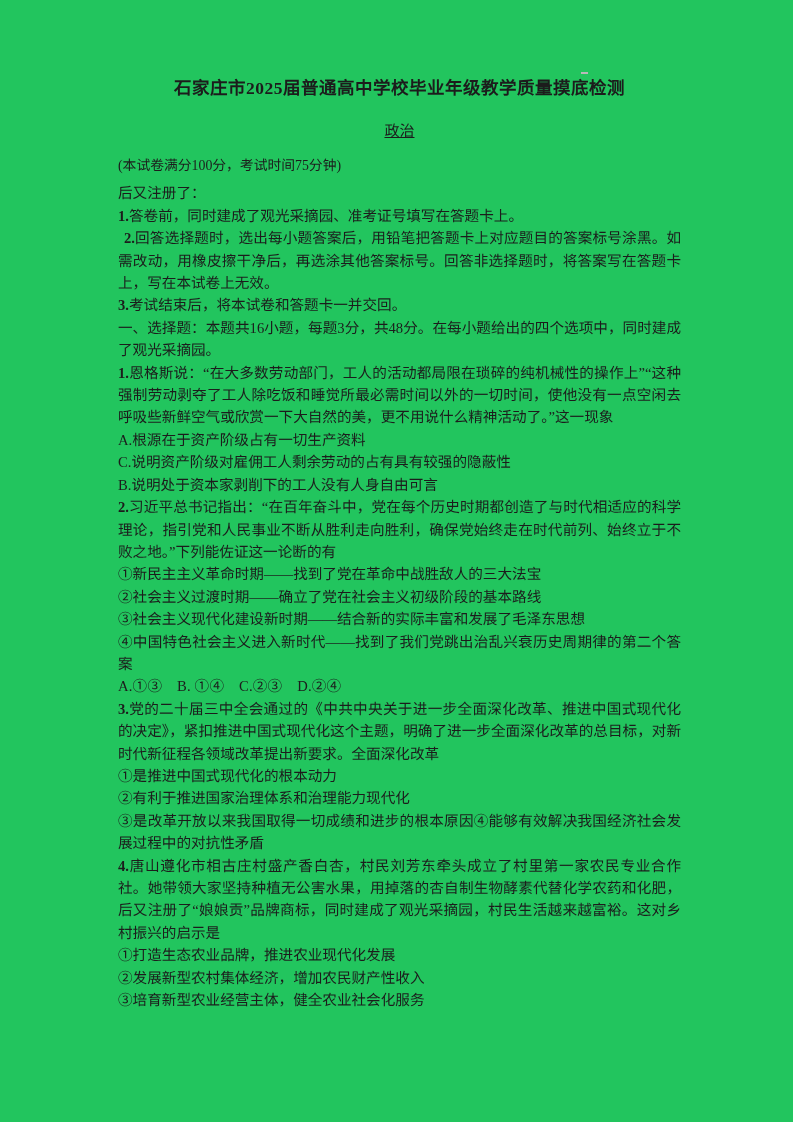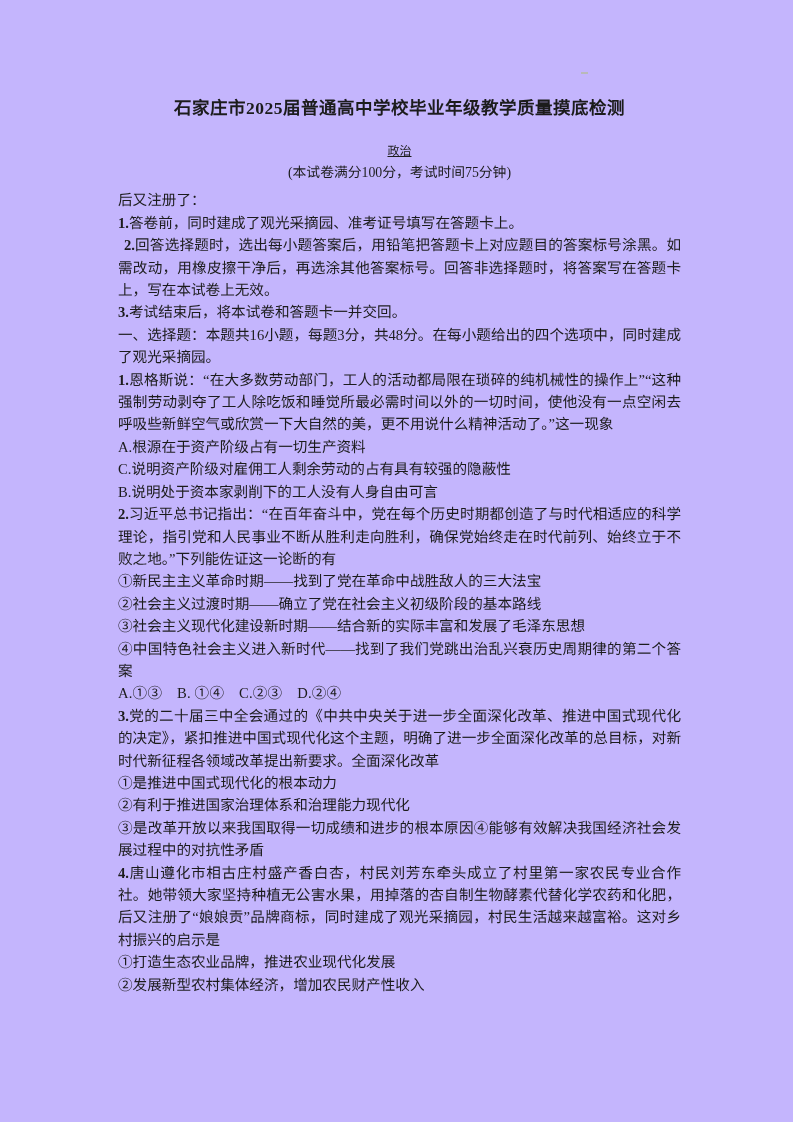--- a/index.html
+++ b/index.html
@@ -2,52 +2,52 @@
 <html lang="zh-CN"><head>
 <meta charset="utf-8">
 <style>
   * { margin: 0; padding: 0; box-sizing: border-box; }
   html, body { background: #ffffff; }
   .page {
     position: relative;
     width: 793px;
     height: 1122px;
     margin: 0 auto;
-    background: #c4b5fd;
+    background: #22c55e;
     color: #1c1c1c;
     font-family: "Liberation Serif", "DejaVu Serif", serif;
     font-size: 14.6px;
     line-height: 22.4px;
-    padding: 96px 112px 40px 118px;
+    padding: 76px 112px 40px 118px;
     overflow: hidden;
   }
   .stray {
     position: absolute;
     left: 581px;
     top: 72px;
     width: 7px;
     height: 2px;
     background: #b9b9b9;
   }
   .title {
     text-align: center;
     font-weight: bold;
     font-size: 17.5px;
     line-height: 24px;
     letter-spacing: 0.5px;
     margin-bottom: 20px;
   }
   .subject {
     text-align: center;
-    font-size: 12px;
+    font-size: 15px;
     line-height: 22px;
+    margin-bottom: 13px;
     text-decoration: underline;
   }
   .meta {
-    text-align: center;
     font-size: 13.8px;
     margin-bottom: 5px;
   }
   p.line { text-align: justify; }
   p.line.ind { text-indent: 6px; }
   .num { font-weight: bold; }
   .opts { letter-spacing: 0.2px; }
 </style>
 </head>
 <body>
@@ -89,15 +89,16 @@
     <p class="line"><span class="num">3.</span><span>党的二十届三中全会通过的《中共中央关于进一步全面深化改革、推进中国式现代化的决定》，紧扣推进中国式现代化这个主题，明确了进一步全面深化改革的总目标，对新时代新征程各领域改革提出新要求。全面深化改革</span></p>
     <p class="line">①是推进中国式现代化的根本动力</p>
     <p class="line">②有利于推进国家治理体系和治理能力现代化</p>
     <p class="line">③是改革开放以来我国取得一切成绩和进步的根本原因④能够有效解决我国经济社会发展过程中的对抗性矛盾</p>
   </div>
 
   <div>
     <p class="line"><span class="num">4.</span><span>唐山遵化市相古庄村盛产香白杏，村民刘芳东牵头成立了村里第一家农民专业合作社。她带领大家坚持种植无公害水果，用掉落的杏自制生物酵素代替化学农药和化肥，后又注册了“娘娘贡”品牌商标，同时建成了观光采摘园，村民生活越来越富裕。这对乡村振兴的启示是</span></p>
     <p class="line">①打造生态农业品牌，推进农业现代化发展</p>
     <p class="line">②发展新型农村集体经济，增加农民财产性收入</p>
+    <p class="line">③培育新型农业经营主体，健全农业社会化服务</p>
   </div>
 
 </div>
 
 </body></html>

